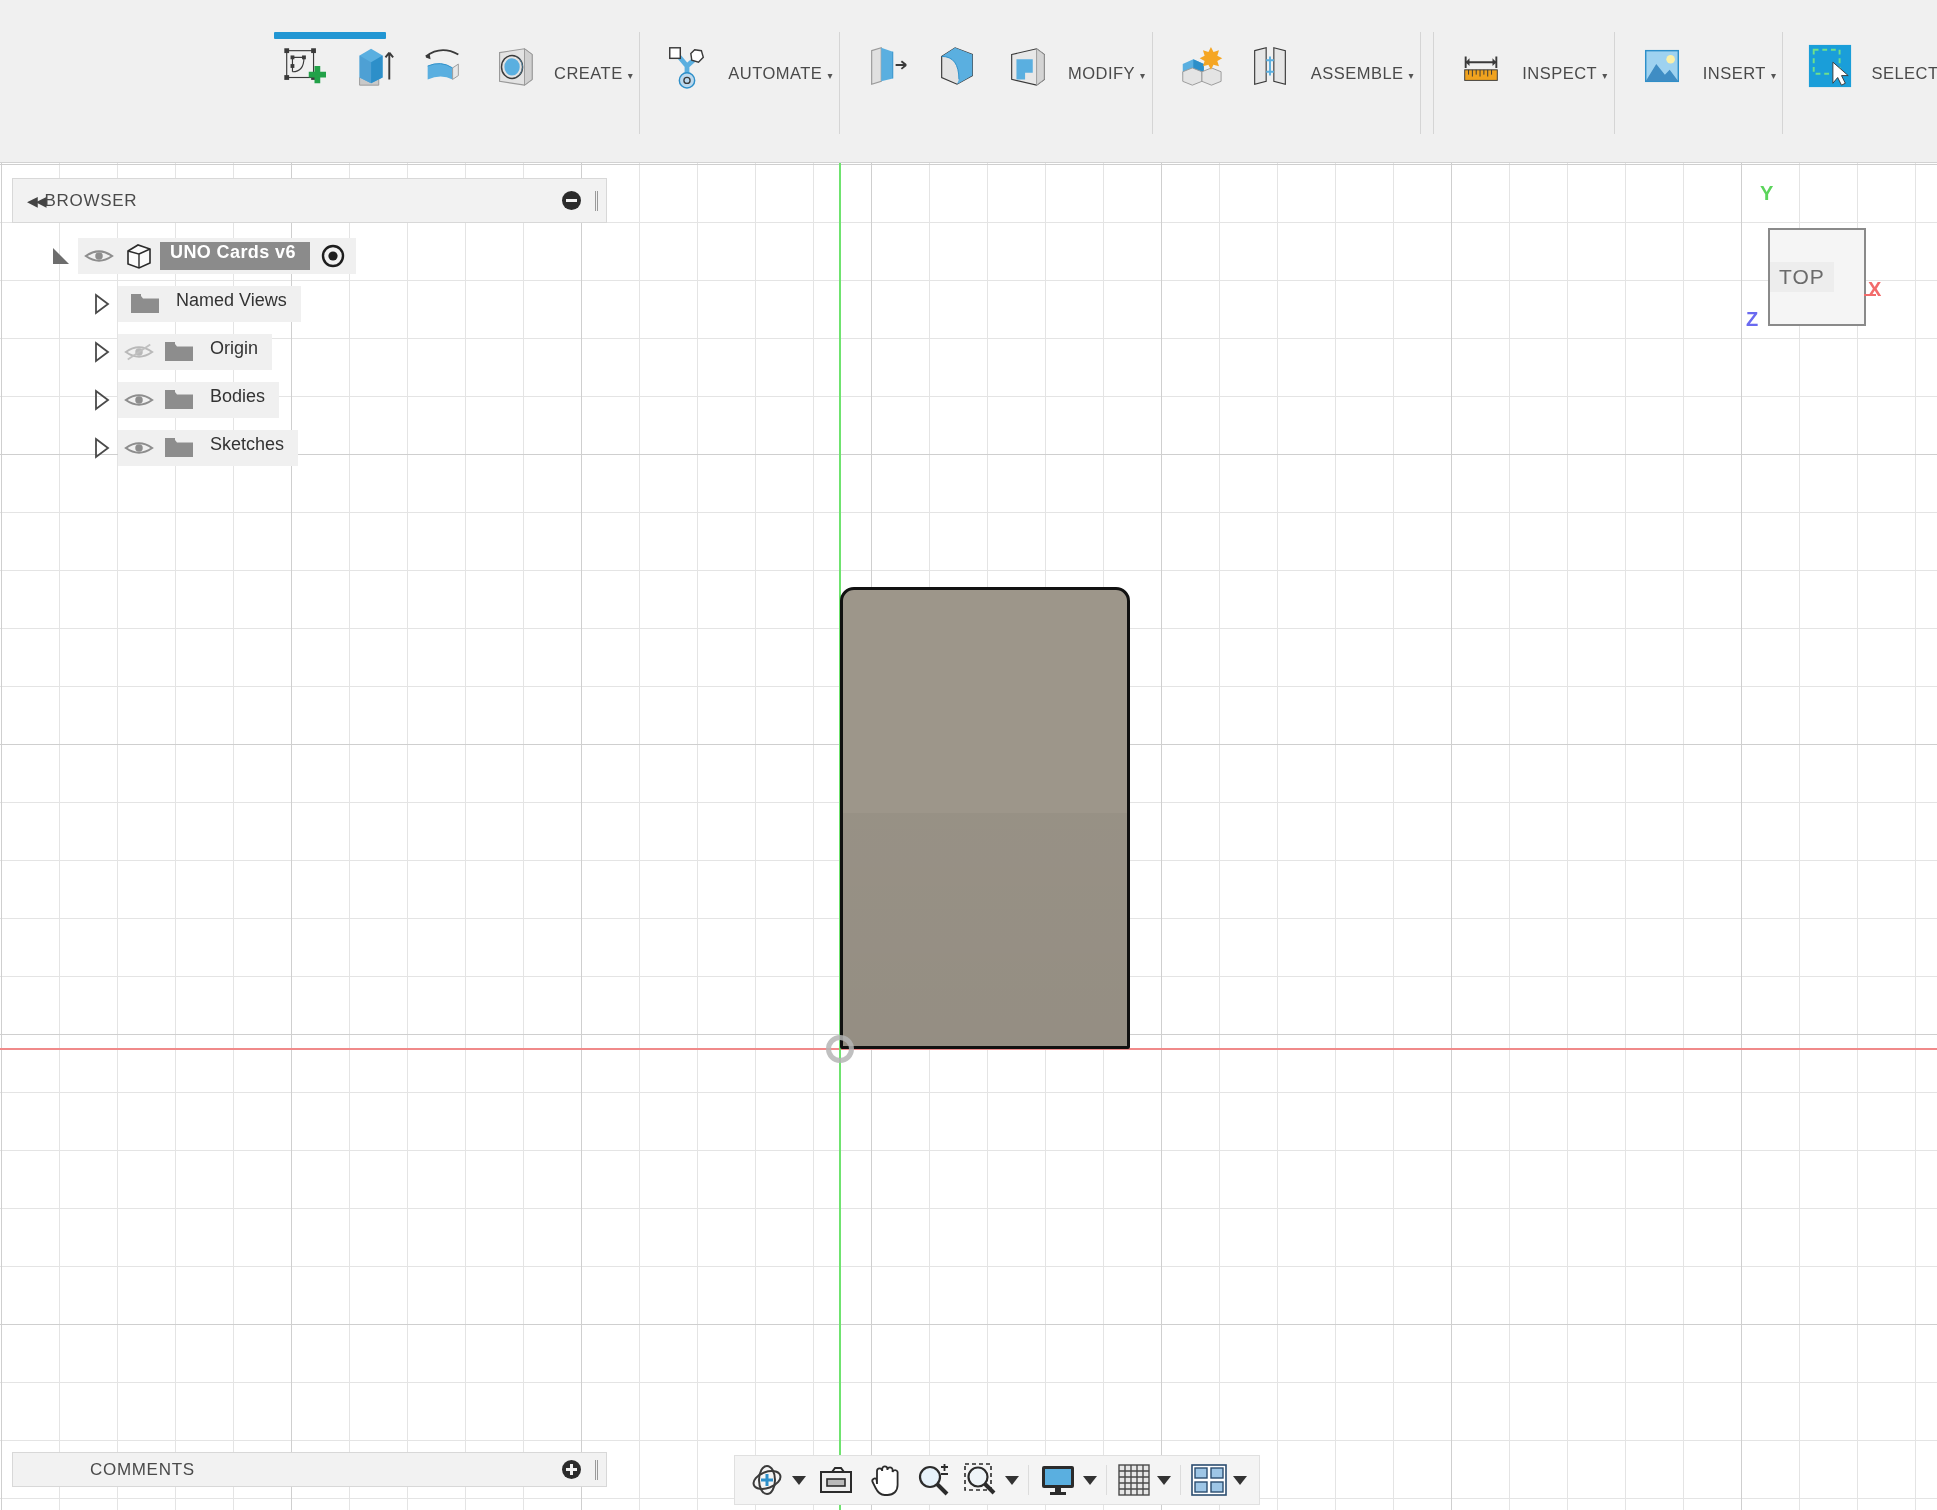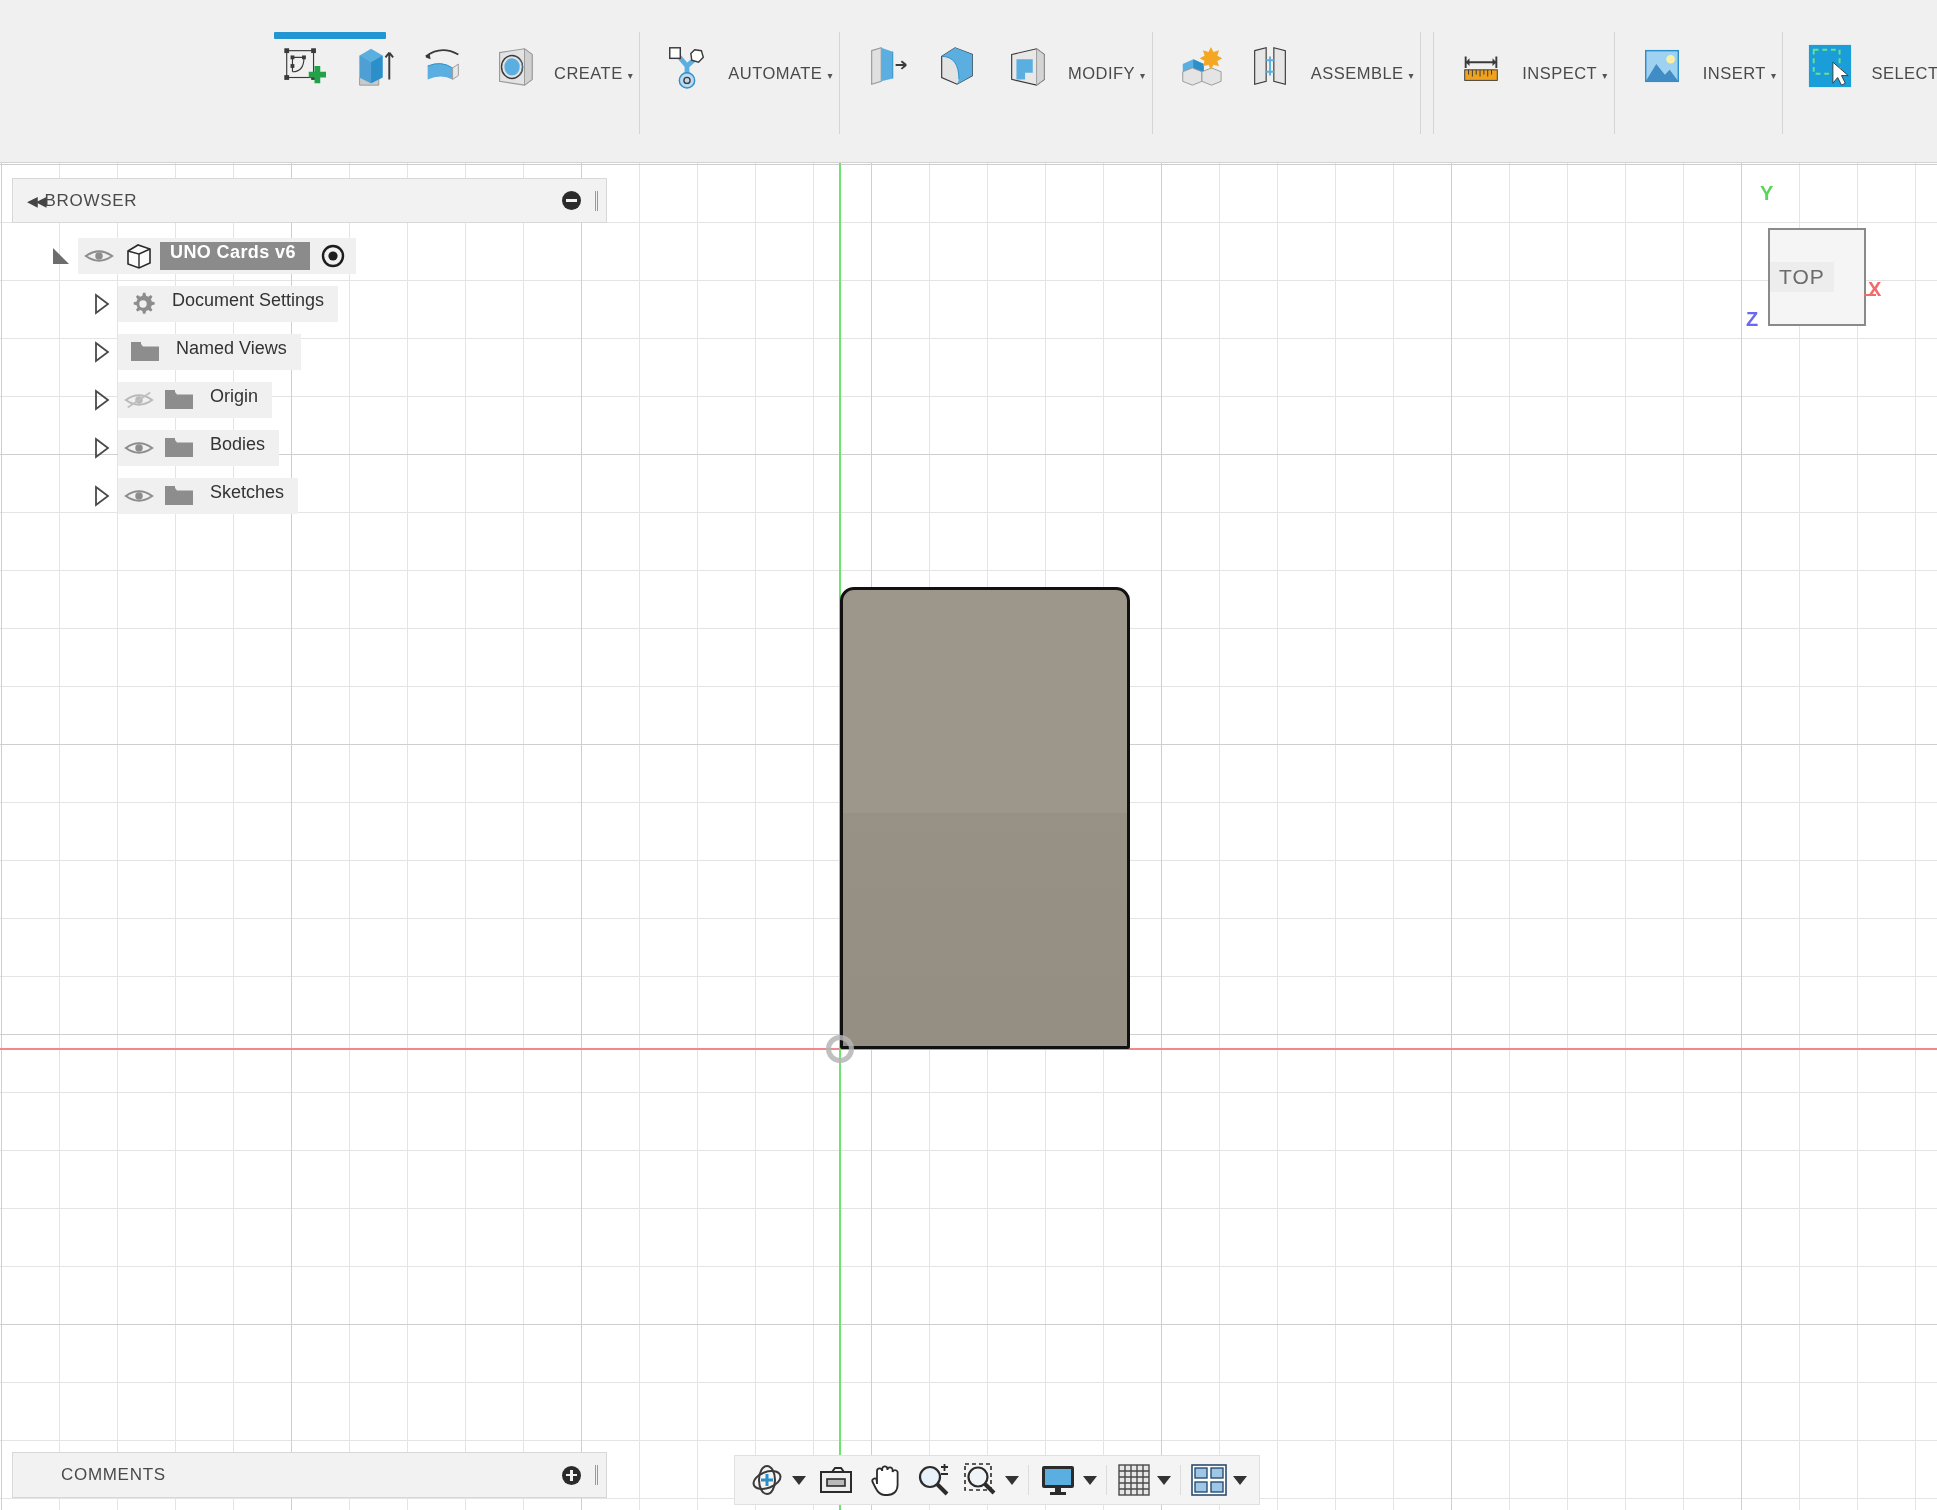--- a/index.html
+++ b/index.html
@@ -134,23 +134,23 @@
   }
   #viewcube-face span { font-size: 21px; color: #6b6b6b; letter-spacing: 1px; background: #ededed; padding: 3px 9px; }
   .vc-axis { position: absolute; font-size: 20px; font-weight: bold; }
   #vc-y { left: -8px; top: -46px; color: #5bd45b; }
   #vc-z { left: -22px; top: 80px; color: #6a6af0; }
   #vc-x { left: 100px; top: 50px; color: #f26b6b; }
   #vc-xtick { position: absolute; left: 96px; top: 66px; width: 12px; height: 2px; background: #f26b6b; }
 
   
   #comments {
-    position: absolute; left: 12px; top: 1452px; width: 595px; height: 46px;
+    position: absolute; left: 12px; top: 1452px; width: 595px; height: 35px;
     background: #f2f2f2; border: 1px solid #d8d8d8;
-    display: flex; align-items: center;
+    display: flex; align-items: center; padding-left: 29px;
   }
   #comments-title { margin-left: 48px; font-size: 17px; color: #4a4a4a; letter-spacing: .7px; }
   #comments-plus {
     margin-left: auto; margin-right: 14px; width: 19px; height: 19px; border-radius: 50%;
     background: #2b2b2b; position: relative;
   }
   #comments-plus::before, #comments-plus::after {
     content: ""; position: absolute; background: #f2f2f2;
   }
   #comments-plus::before { left: 4px; top: 8.2px; width: 11px; height: 2.5px; }
@@ -423,37 +423,20 @@
       </div>
       <div class="tree-row" style="padding-left: 72px;">
         <span class="tw">
           <svg width="22" height="22" viewBox="0 0 22 22">
             <path d="M6 2 L18 11 L6 20 Z" fill="none" stroke="#4a4a4a" stroke-width="1.8"></path>
           </svg>
         </span>
         <span class="chip">
           <span style="width: 10px; display: inline-block;"></span>
           <span style="margin: 0px 6px 0px 2px; display: inline-flex;">
-            <svg width="26" height="26" viewBox="0 0 28 28">
-              <path d="M14 2 l2.6 0 .7 3.1 2.4 1 2.7-1.7 1.8 1.8 -1.7 2.7 1 2.4 3.1 .7 0 2.6 -3.1 .7 -1 2.4 1.7 2.7 -1.8 1.8 -2.7-1.7 -2.4 1 -.7 3.1 -2.6 0 -.7-3.1 -2.4-1 -2.7 1.7 -1.8-1.8 1.7-2.7 -1-2.4 -3.1-.7 0-2.6 3.1-.7 1-2.4 -1.7-2.7 1.8-1.8 2.7 1.7 2.4-1 z" fill="#8d8d8d"></path>
-              <circle cx="14" cy="14" r="4" fill="#f0f0f0"></circle>
-            </svg>
-          </span>
-          <span class="tree-label">Document Settings</span>
-        </span>
-      </div>
-      <div class="tree-row" style="padding-left: 72px;">
-        <span class="tw">
-          <svg width="22" height="22" viewBox="0 0 22 22">
-            <path d="M6 2 L18 11 L6 20 Z" fill="none" stroke="#4a4a4a" stroke-width="1.8"></path>
-          </svg>
-        </span>
-        <span class="chip">
-          <span style="width: 10px; display: inline-block;"></span>
-          <span style="margin: 0px 6px 0px 2px; display: inline-flex;">
             <svg width="30" height="24" viewBox="0 0 30 24">
               <path d="M1 4 h10 l2 2.5 h16 V21 H1 Z" fill="#8d8d8d"></path>
               <rect x="1" y="2" width="10" height="3" fill="#8d8d8d"></rect>
             </svg>
           </span>
           <span class="tree-label">Named Views</span>
         </span>
       </div>
       <div class="tree-row" style="padding-left: 72px;">
         <span class="tw">

